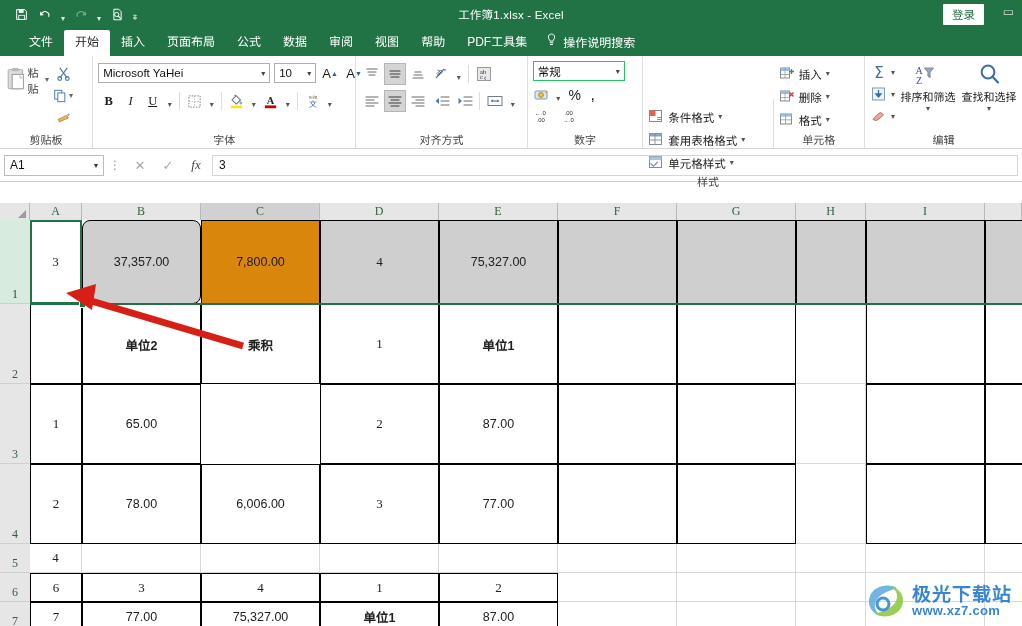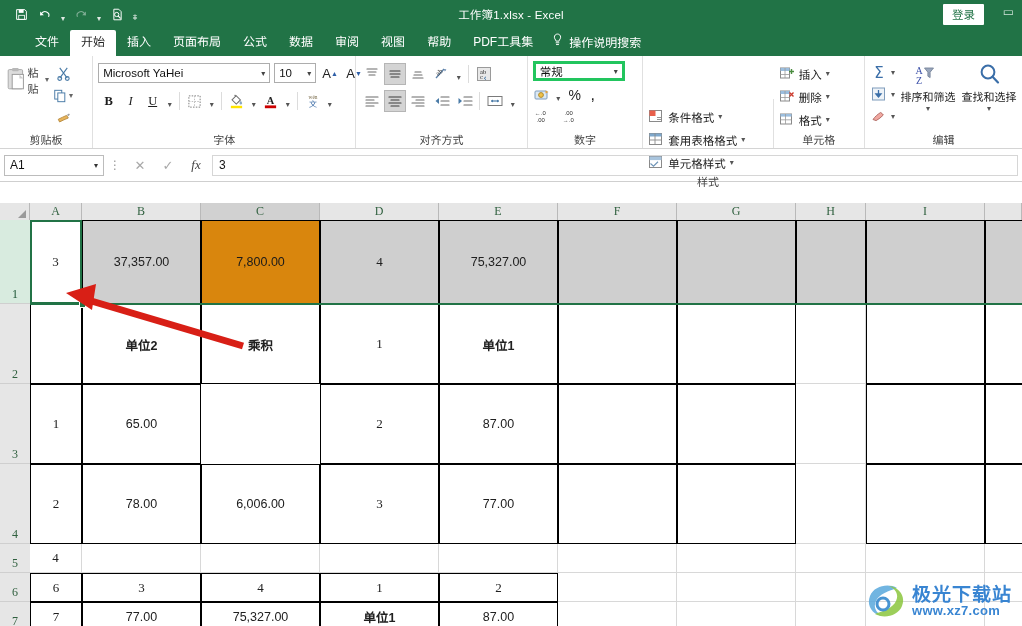--- a/index.html
+++ b/index.html
@@ -36,21 +36,21 @@
     background:#ffffff;color:#217346;font-size:11.5px;
     padding:2px 9px 3px;border-radius:1px;
   }
   .ribbon-collapse{
     position:absolute;right:8px;top:5px;color:#cfe3d8;font-size:12px;
   }
 
   
   .tabbar{
     height:28px;background:#217346;display:flex;align-items:flex-end;
-    padding-left:24px;
+    padding-left:18px;
   }
   .tab{
     font-size:12px;color:#ffffff;padding:4px 11px 6px;line-height:16px;
     white-space:nowrap;
   }
   .tab.active{background:#ffffff;color:#1f1f1f;border-radius:2px 2px 0 0;}
   .tellme{
     display:flex;align-items:center;gap:6px;color:#ffffff;font-size:12px;
     padding:4px 8px 6px;
   }
@@ -123,21 +123,21 @@
   .al-row{display:flex;align-items:center;gap:1px;height:25px;}
   .al-row.second{margin-top:2px;}
   .abtn{
     width:22px;height:22px;display:flex;align-items:center;justify-content:center;
   }
   .abtn.sel{background:#d4d4d4;border:1px solid #b5b5b5;box-sizing:border-box;}
 
   
   .num-g{width:112px;}
   .numfmt{
-    width:92px;height:20px;border:3px solid #22c55e;background:#fff;
+    width:92px;height:20px;border:1px solid #22c55e;background:#fff;
     font-size:11.5px;color:#111;display:flex;align-items:center;padding:0 4px;
     box-sizing:border-box;position:relative;
   }
   .numfmt .cv{position:absolute;right:4px;font-size:8px;color:#444;}
   .num-row2{display:flex;align-items:center;gap:2px;height:22px;margin-top:3px;}
   .num-row3{display:flex;align-items:center;gap:6px;height:20px;}
   .nbtn{height:20px;display:flex;align-items:center;justify-content:center;font-size:12px;color:#1d1d1d;}
 
   
   .sty-g{width:128px;margin-top:43px;}
@@ -697,21 +697,21 @@
       <div class="rh" style="top:164px; height:80px;">3</div>
       <div class="rh" style="top:244px; height:80px;">4</div>
       <div class="rh" style="top:324px; height:29px;">5</div>
       <div class="rh" style="top:353px; height:29px;">6</div>
       <div class="rh" style="top:382px; height:29px;">7</div>
     </div>
 
     <div class="cells">
 
       <div class="cell serif" style="left:0px;   top:0px; width:52px;  height:84px;">3</div>
-      <div class="cell selrow bord" style="left:52px;  top:0px; width:119px; height:84px;">37,357.00</div>
+      <div class="cell selrow bord" style="left:52px;  top:0px; width:119px; height:84px;border-radius:8px;">37,357.00</div>
       <div class="cell orange bord" style="left:171px; top:0px; width:119px; height:84px;">7,800.00</div>
       <div class="cell selrow bord serif" style="left:290px; top:0px; width:119px; height:84px;">4</div>
       <div class="cell selrow bord" style="left:409px; top:0px; width:119px; height:84px;">75,327.00</div>
       <div class="cell selrow bord" style="left:528px; top:0px; width:119px; height:84px;"></div>
       <div class="cell selrow bord" style="left:647px; top:0px; width:119px; height:84px;"></div>
       <div class="cell selrow bord" style="left:766px; top:0px; width:70px;  height:84px;"></div>
       <div class="cell selrow bord" style="left:836px; top:0px; width:119px; height:84px;"></div>
       <div class="cell selrow bord" style="left:955px; top:0px; width:40px;  height:84px;"></div>
 
       <div class="cell bord" style="left:0px;   top:84px; width:52px;  height:80px;"></div>

